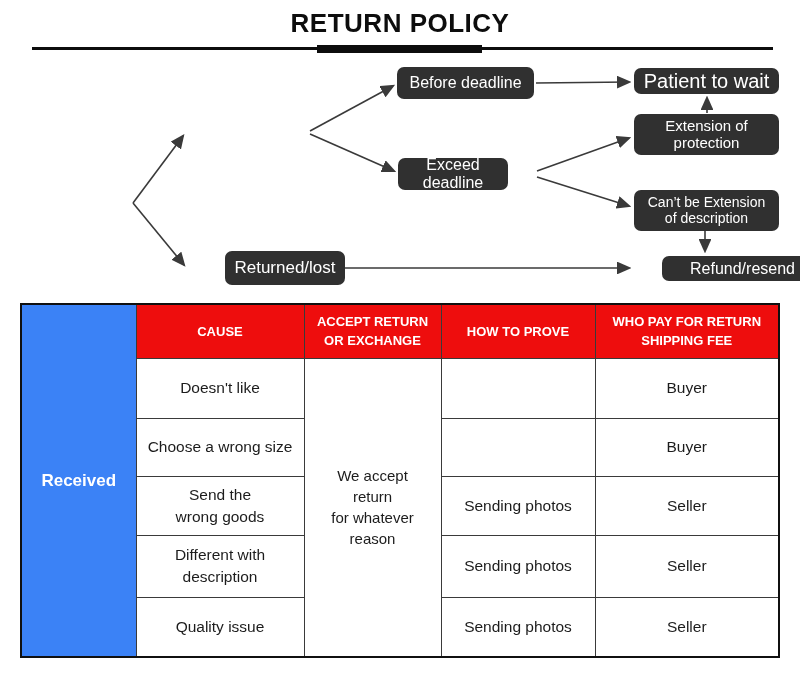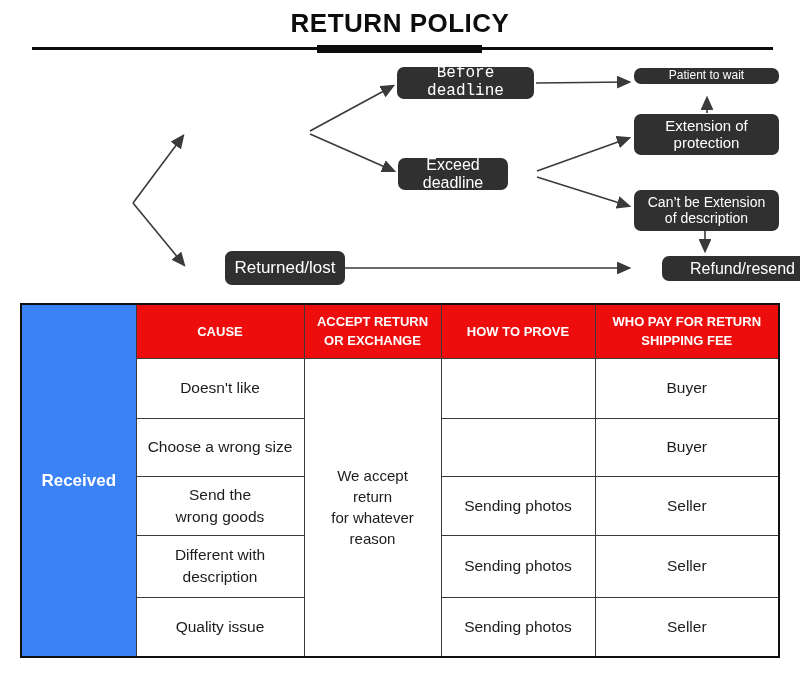--- a/index.html
+++ b/index.html
@@ -64,23 +64,23 @@
       <line x1="536" y1="83" x2="629" y2="82" marker-end="url(#ah)"></line>
       <line x1="537" y1="171" x2="629" y2="138" marker-end="url(#ah)"></line>
       <line x1="537" y1="177" x2="629" y2="206" marker-end="url(#ah)"></line>
       <line x1="707" y1="113" x2="707" y2="98" marker-end="url(#ah)"></line>
       <line x1="705" y1="231" x2="705" y2="251" marker-end="url(#ah)"></line>
       <line x1="310" y1="268" x2="629" y2="268" marker-end="url(#ah)"></line>
     </g>
   </svg>
 
   <div class="node" style="left:188px;top:251px;width:120px;height:34px;font-size:17px;margin-left:37px;">Returned/lost</div>
-  <div class="node" style="left:397px;top:67px;width:137px;height:32px;font-size:16px;font-family:Liberation Mono, monospace;">Before deadline</div>
+  <div class="node" style="left:397px;top:67px;width:137px;height:32px;font-size:16px;">Before deadline</div>
   <div class="node" style="left:398px;top:158px;width:110px;height:32px;font-size:16px;">Exceed deadline</div>
-  <div class="node" style="left:634px;top:68px;width:145px;height:16px;font-size:12px;">Patient to wait</div>
+  <div class="node" style="left:634px;top:68px;width:145px;height:26px;font-size:20px;">Patient to wait</div>
   <div class="node" style="left:634px;top:114px;width:145px;height:41px;font-size:15px;">Extension of
 protection</div>
   <div class="node" style="left:634px;top:190px;width:145px;height:41px;font-size:14px;">Can’t be Extension
 of description</div>
   <div class="node" style="left:662px;top:256px;width:161px;height:25px;font-size:16px;">Refund/resend</div>
 
   <table class="policy-table">
     <colgroup>
       <col style="width:115px">
         <col style="width:168px">

